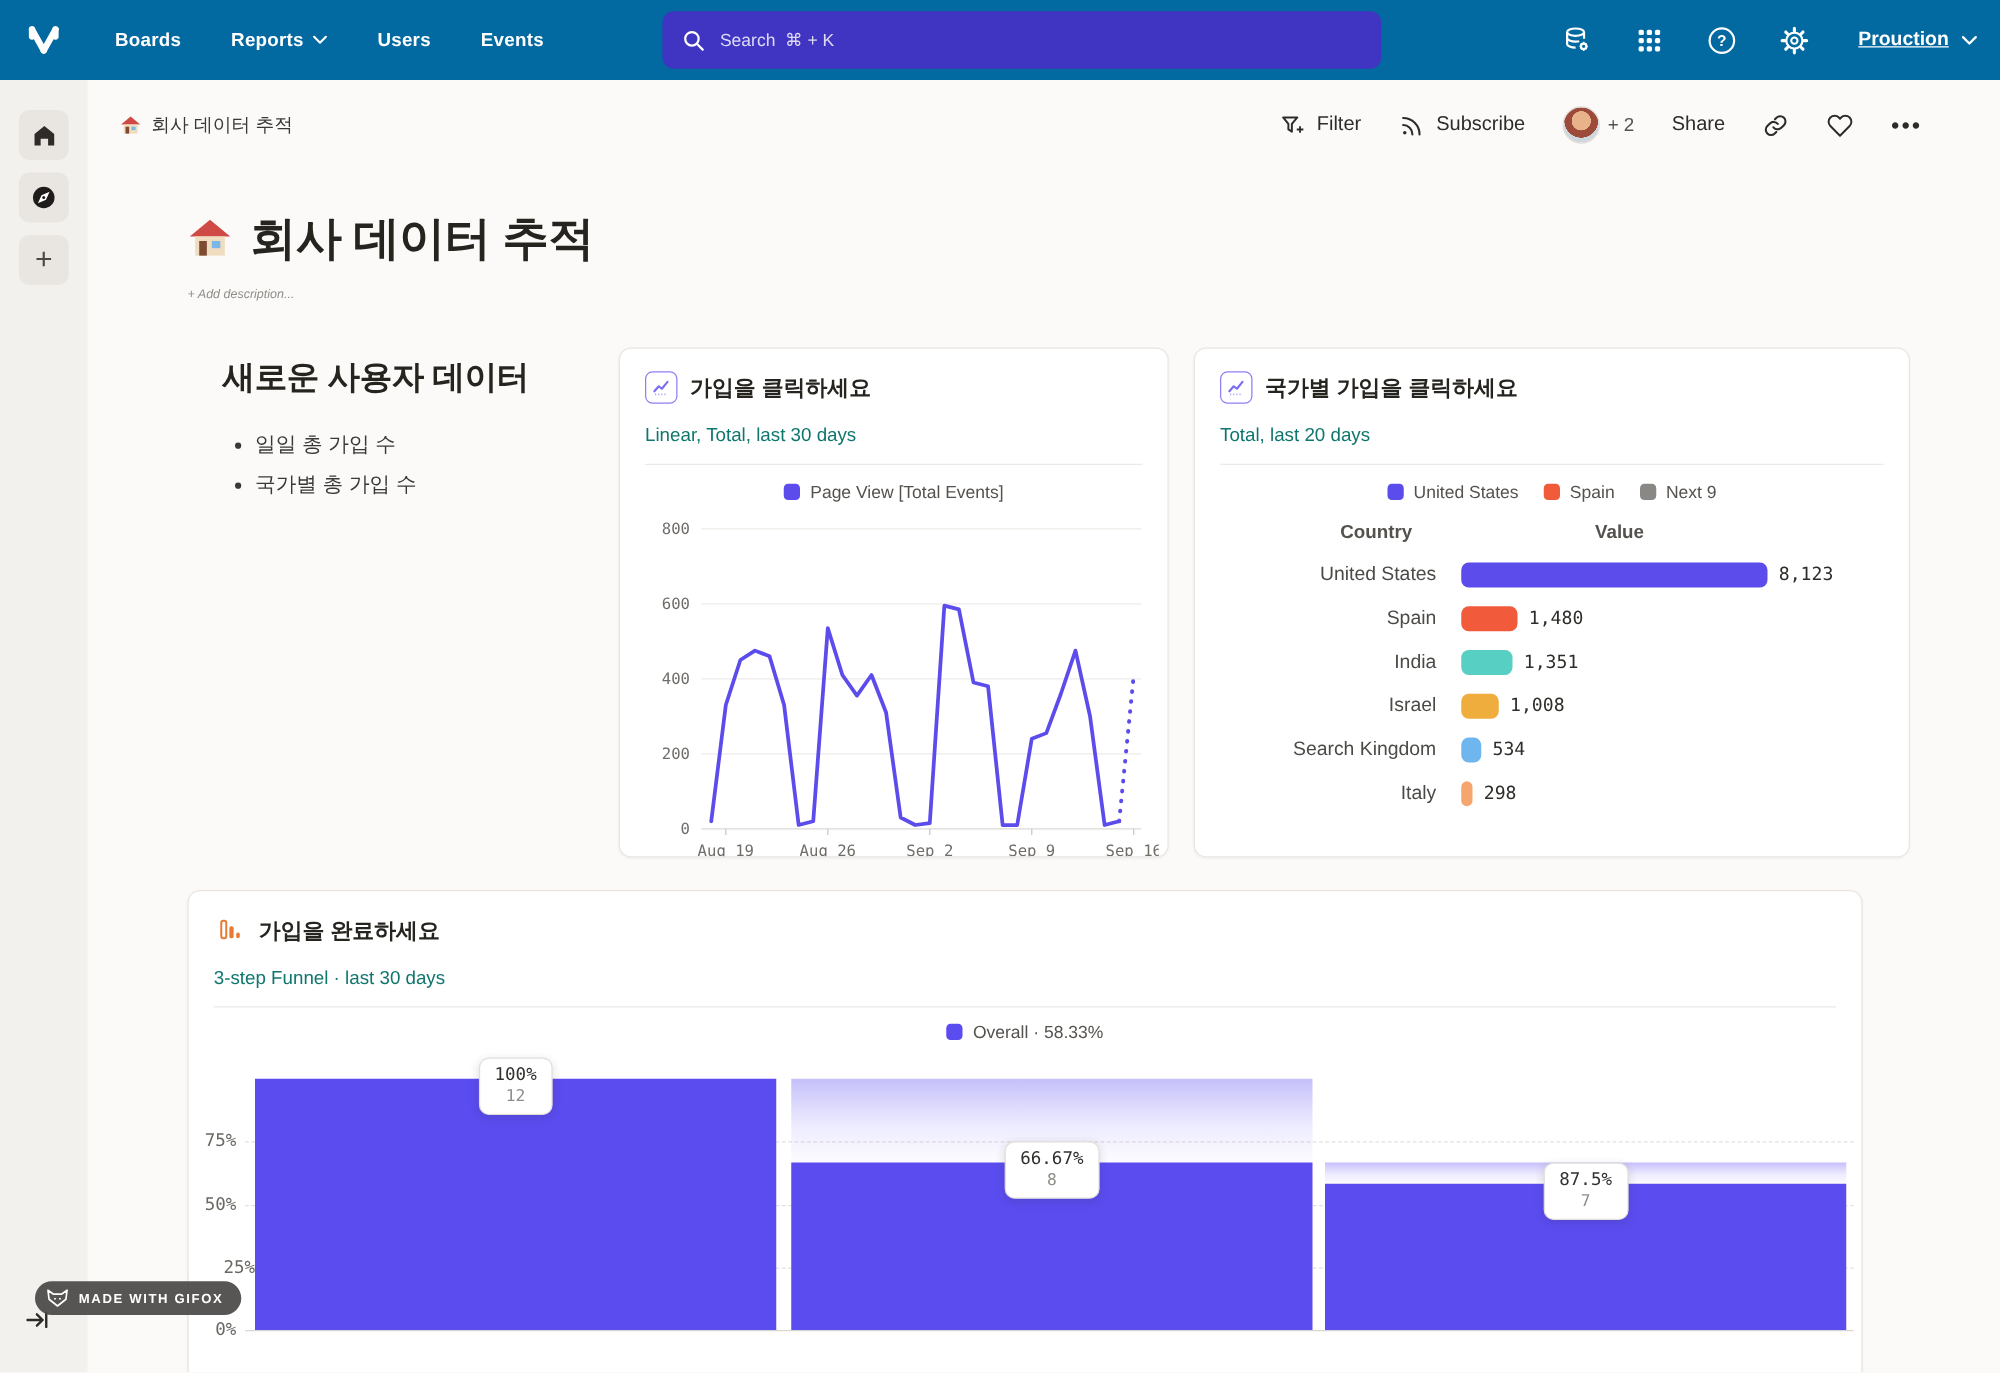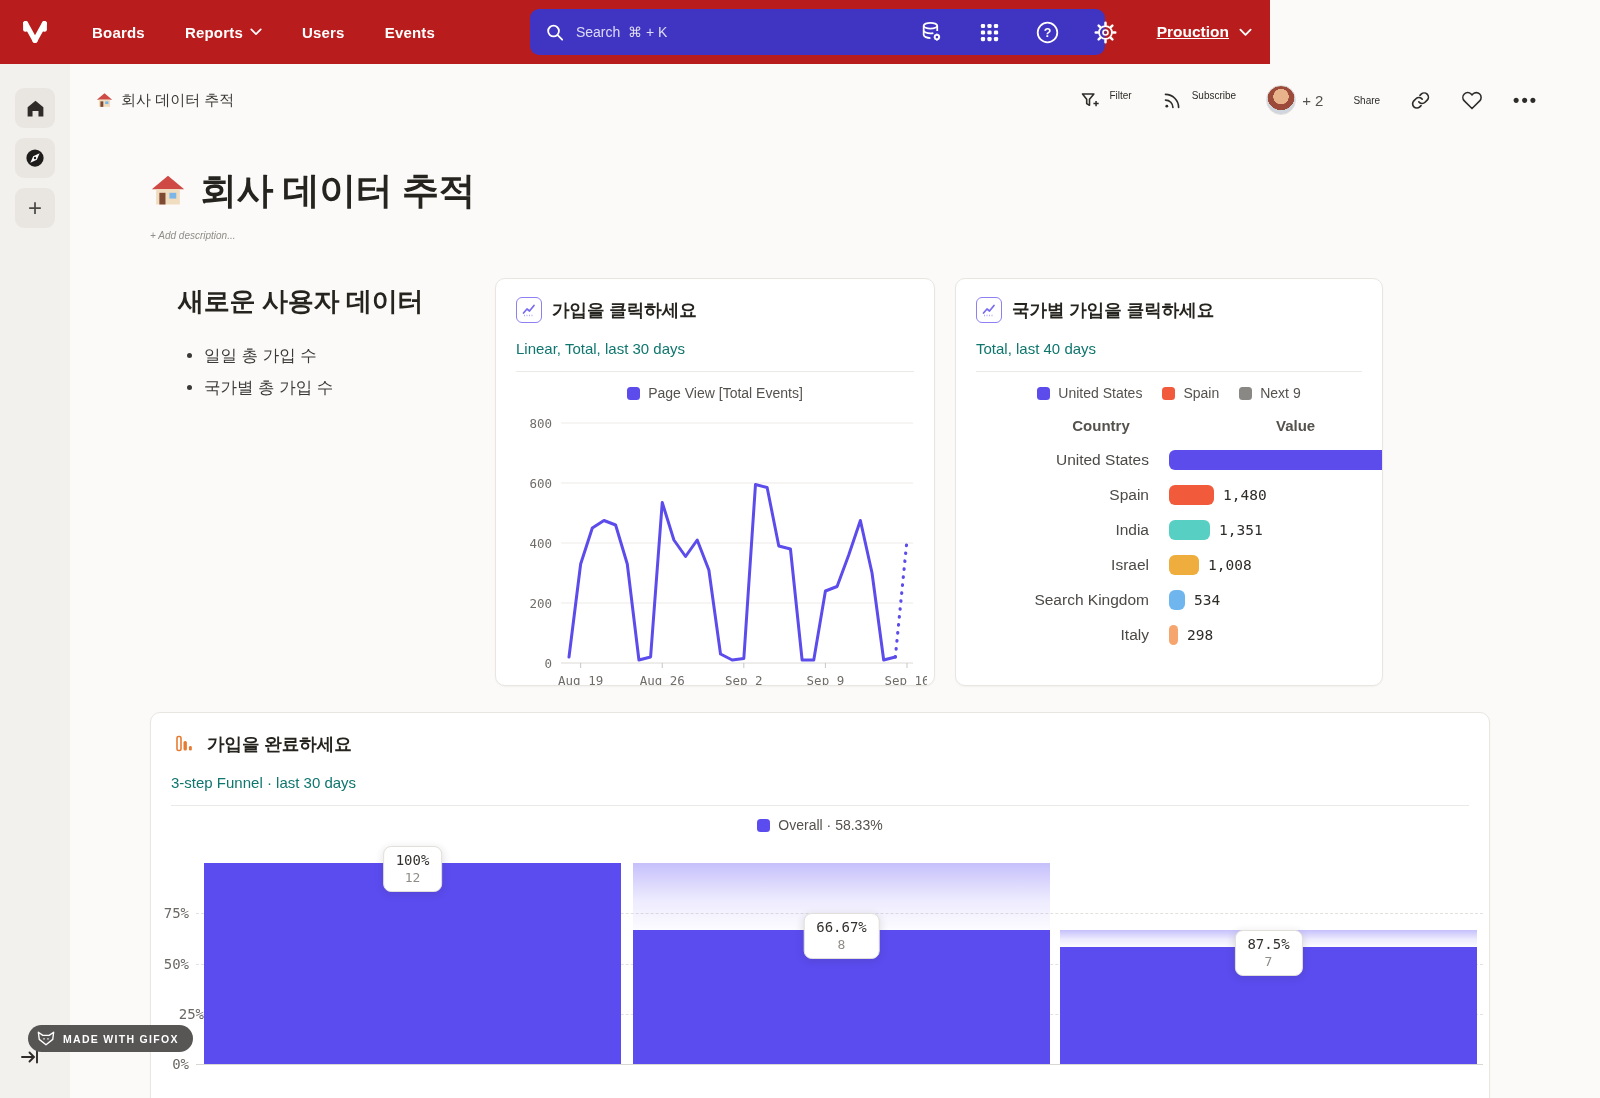--- a/index.html
+++ b/index.html
@@ -1,21 +1,21 @@
 <!DOCTYPE html>
 <html><head>
 <meta charset="utf-8">
 <style>
   * { margin:0; padding:0; box-sizing:border-box; }
   html,body { width:1600px; height:1098px; }
   body { font-family:"Liberation Sans", sans-serif; background:#f9f8f6; }
   .stage { position:relative; width:1600px; height:1098px; overflow:hidden; background:#fbfaf8; }
 
   
-  .topnav { position:absolute; left:0; top:0; width:1270px; height:64px; background:#b91c1c; display:flex; align-items:center; z-index:30; }
+  .topnav { position:absolute; left:0; top:0; width:1600px; height:64px; background:#0369a1; display:flex; align-items:center; z-index:30; }
   .logo-wrap { width:70px; display:flex; justify-content:center; align-items:center; cursor:pointer; }
   .nav-items { display:flex; align-items:center; gap:40px; margin-left:22px; }
   .nav-item { color:#fff; font-size:15px; font-weight:600; letter-spacing:.2px; cursor:pointer; display:flex; align-items:center; gap:7px; }
   .search { position:absolute; left:530px; top:9px; width:575px; height:46px; background:#4034c2; border-radius:9px; display:flex; align-items:center; padding:0 16px; gap:12px; }
   .search input { background:transparent; border:none; outline:none; color:#fff; font-size:14px; width:100%; font-family:"Liberation Sans",sans-serif; }
   .search input::placeholder { color:rgba(255,255,255,.82); }
   .nav-right { position:absolute; right:18px; top:0; height:64px; display:flex; align-items:center; gap:32px; }
   .icon-btn { width:26px; height:26px; display:flex; align-items:center; justify-content:center; cursor:pointer; }
   .project { color:#fff; font-size:15.5px; font-weight:700; display:flex; align-items:center; gap:10px; cursor:pointer; padding-left:6px;text-decoration:underline; }
 
@@ -24,41 +24,41 @@
   .rail-btn { width:40px; height:40px; margin:10px auto 4px; border-radius:9px; background:#e9e6e2; display:flex; align-items:center; justify-content:center; cursor:pointer; }
   .rail-btn.first { margin-top:24px; }
   .rail-btn.plain { background:#e9e6e2; }
   .plus-glyph { font-size:24px; color:#4a4845; font-weight:400; line-height:1; }
   .collapse { position:absolute; left:20px; bottom:28px; cursor:pointer; }
 
   
   .toolbar { position:absolute; left:70px; top:64px; width:1530px; height:72px; display:flex; align-items:center; justify-content:space-between; padding:0 62px 0 26px; }
   .crumb { display:flex; align-items:center; gap:8px; font-size:15px; color:#3a3835; cursor:pointer; }
   .tb-right { display:flex; align-items:center; gap:30px; }
-  .tb-item { display:flex; align-items:flex-start; gap:9px; font-size:10px; color:#2e2c29; font-weight:500; cursor:pointer; }
+  .tb-item { display:flex; align-items:center; gap:9px; font-size:16px; color:#2e2c29; font-weight:500; cursor:pointer; }
   .avatars { display:flex; align-items:center; gap:6px; cursor:pointer; }
   .avatar { width:30px; height:30px; border-radius:50%; background:radial-gradient(circle at 50% 38%, #e8b28a 0 34%, #9c4a3a 35% 60%, #cfd6de 61%); border:1px solid #e2dfdb; }
   .plus-n { font-size:15px; color:#55524e; }
   .dots { font-size:18px; letter-spacing:2px; color:#2e2c29; font-weight:700; cursor:pointer; }
 
   
   .page-head { position:absolute; left:150px; top:166px; }
   .page-title { display:flex; align-items:center; gap:14px; font-size:37px; font-weight:700; color:#26241f; letter-spacing:-.5px; }
   .page-desc { margin-top:14px; font-size:10px; color:#908d88; cursor:text;font-style:italic; }
 
   
   .text-widget { position:absolute; left:178px; top:284px; width:290px; }
   .tw-heading { font-size:26px; font-weight:700; color:#26241f; letter-spacing:-.3px; }
   .tw-list { margin-top:26px; padding-left:26px; }
   .tw-list li { font-size:16.5px; color:#3b3936; margin-bottom:10px; }
 
   
   .card { position:absolute; background:#fff; border:1px solid #e9e6e2; border-radius:10px; box-shadow:0 1px 2px rgba(40,38,35,.04); overflow:hidden; cursor:pointer; }
   .c1 { left:495px; top:278px; width:440px; height:408px; }
-  .c2 { left:955px; top:278px; width:428px; height:408px; }
+  .c2 { left:955px; top:278px; width:573px; height:408px; }
   .cfun { left:150px; top:712px; width:1340px; height:420px; }
   .card-head { padding:18px 20px 0; }
   .ch-row { display:flex; align-items:center; gap:10px; }
   .ch-icon { width:26px; height:26px; border:1.5px solid #8d80f2; border-radius:6px; display:flex; align-items:center; justify-content:center; flex:none; }
   .ch-icon.orange { border:none; }
   .ch-title { font-size:17.5px; font-weight:700; color:#26241f; }
   .ch-sub { margin-top:17px; font-size:15px; color:#0f766e; }
   .card-divider { border-bottom:1px solid #eceae6; margin-top:14px; }
   .legend-row { display:flex; justify-content:center; align-items:center; gap:20px; margin-top:13px; }
   .legend-entry { display:flex; align-items:center; gap:8px; font-size:14px; color:#55524e; cursor:pointer; }
@@ -326,21 +326,21 @@
     <div class="card-head">
       <div class="ch-row">
         <span class="ch-icon">
           <svg width="16" height="16" viewBox="0 0 16 16">
               <polyline points="2.5,11 6,7 8.5,9 13,3.5" fill="none" stroke="#7a6cf0" stroke-width="1.7" stroke-linecap="round" stroke-linejoin="round"></polyline>
               <path d="M3 13.5h1 M5.5 13.5h1 M8 13.5h1 M10.5 13.5h1" stroke="#b3aaf5" stroke-width="1.3"></path>
             </svg>
         </span>
         <span class="ch-title">국가별 가입을 클릭하세요</span>
       </div>
-      <div class="ch-sub">Total, last 40 days</div>
+      <div class="ch-sub">Total, last 20 days</div>
       <div class="card-divider"></div>
     </div>
     <div class="legend-row" id="c2-legend">
         <div class="legend-entry">
           <span class="sw" style="background:#5b4ceb"></span>
           <span>United States</span>
         </div>
         <div class="legend-entry">
           <span class="sw" style="background:#f25a3c"></span>
           <span>Spain</span>

